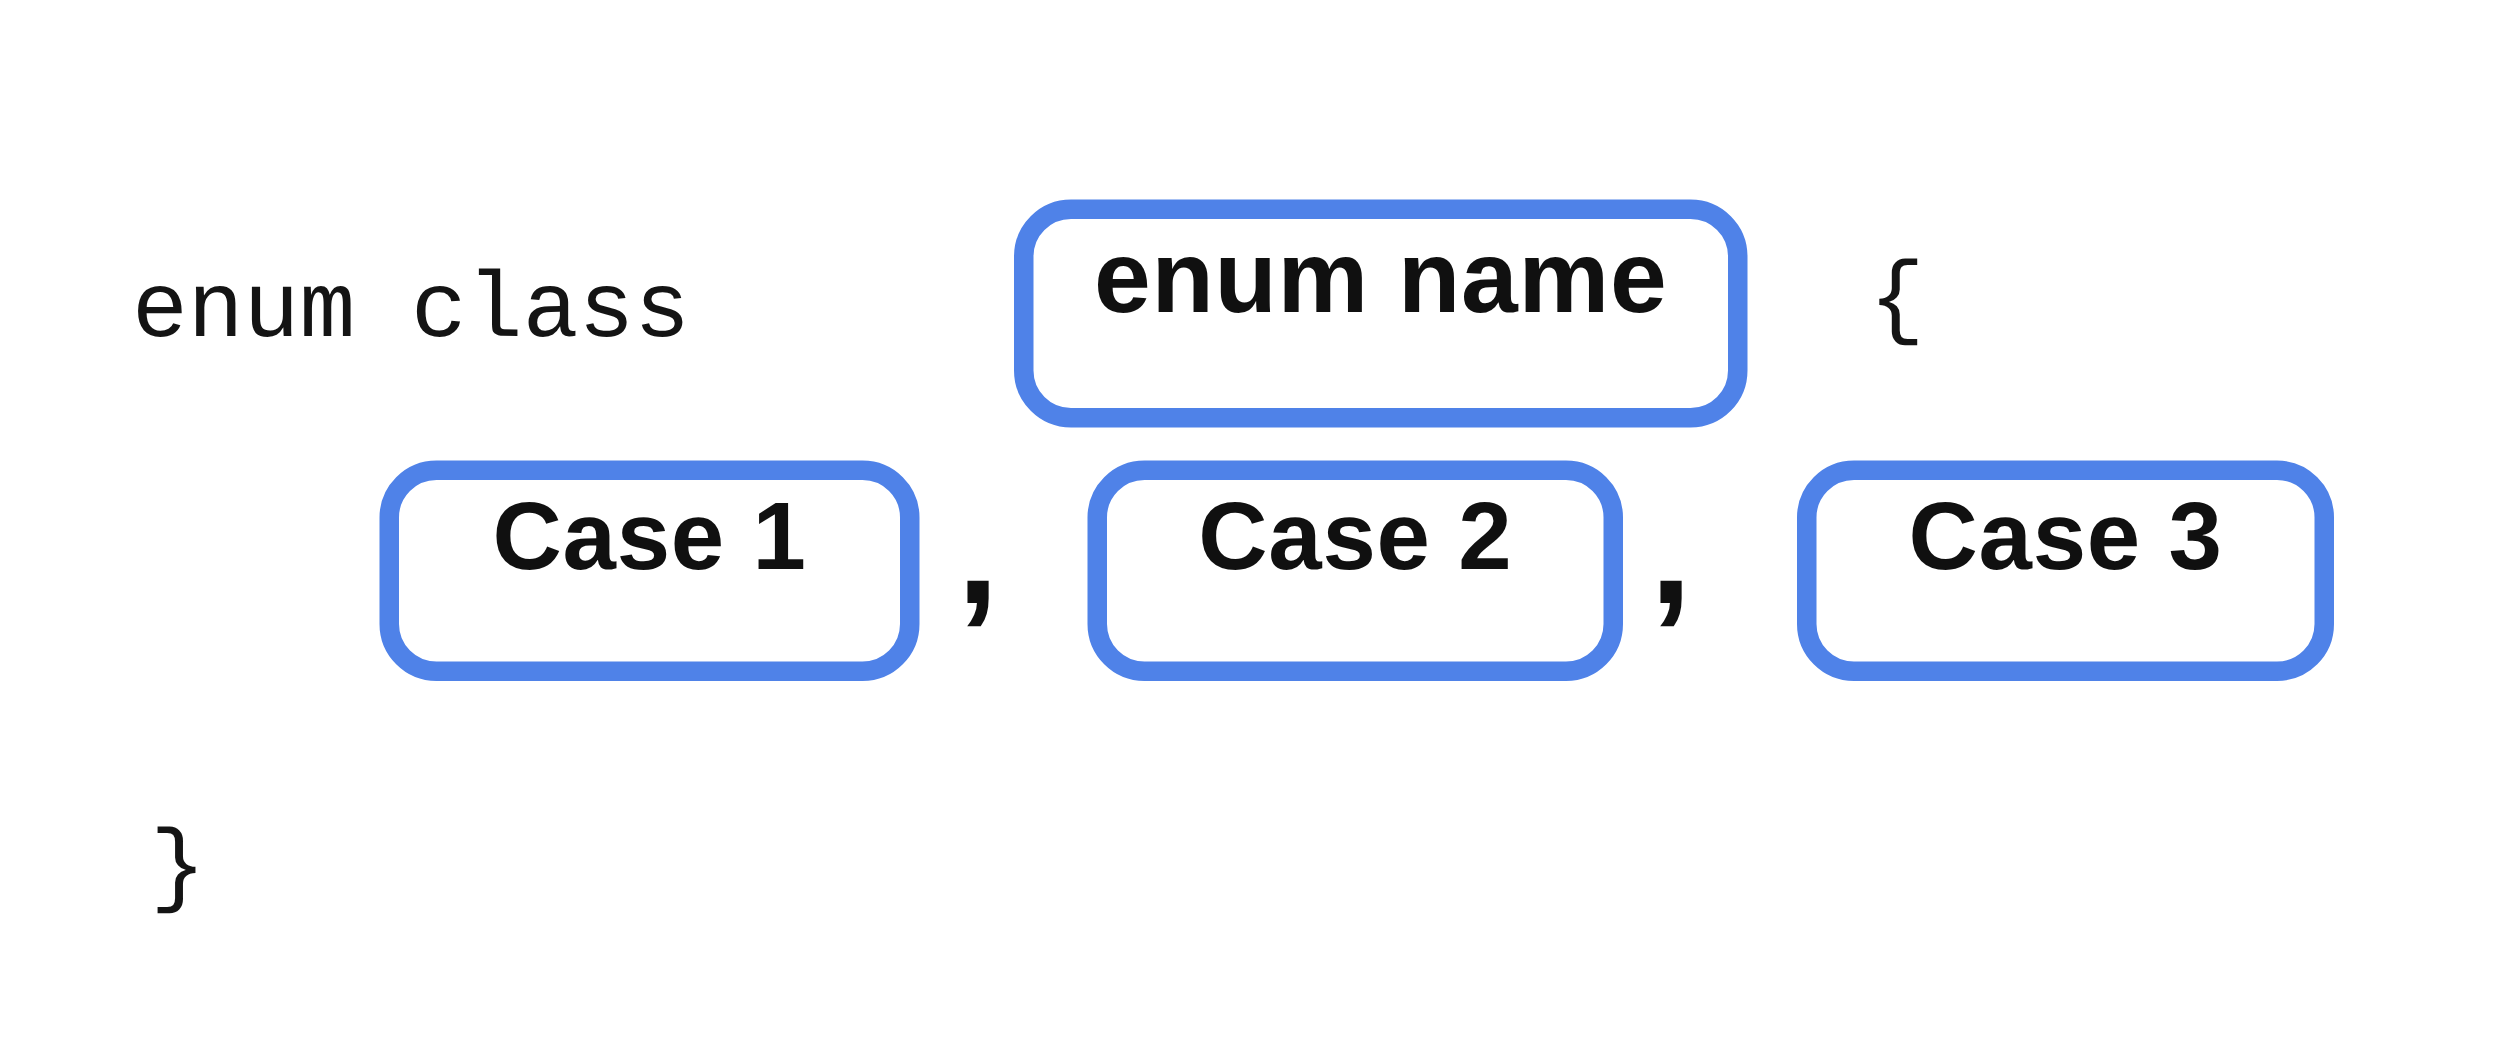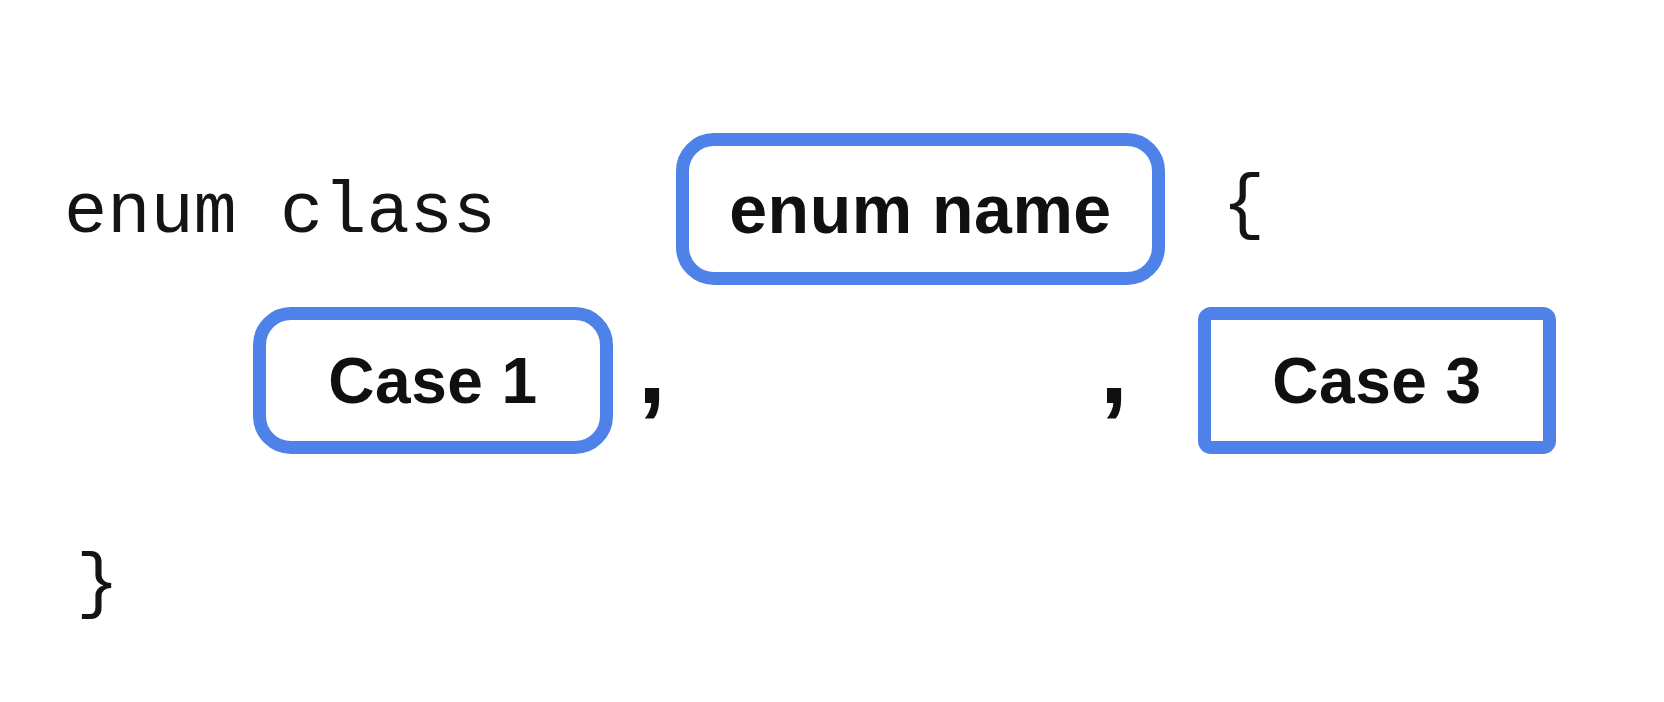--- a/index.html
+++ b/index.html
@@ -10,33 +10,34 @@
   .canvas {
     position: relative;
     width: 1664px;
     height: 702px;
     background: #ffffff;
     overflow: hidden;
   }
   .mono {
     position: absolute;
     font-family: "Liberation Mono", monospace;
-    font-size: 72px;
+    font-size: 62px;
     line-height: 1;
     color: #141414;
     white-space: pre;
+    margin-left: 24px;
   }
   .pill {
     position: absolute;
     box-sizing: border-box;
     border: 13px solid var(--accent, #4F82E8);
     border-radius: 38px;
     background: #ffffff;
     display: flex;
-    align-items: center;
+    align-items: flex-start;
     justify-content: center;
   }
   .pill-label {
     font-family: "Liberation Sans", sans-serif;
     font-weight: 700;
     color: #101010;
     letter-spacing: 0.5px;
   }
   .pill-enum-name {
     left: 676px;
@@ -45,21 +46,21 @@
     height: 152px;
   }
   .pill-enum-name .pill-label { font-size: 68px; }
   .pill-case {
     top: 307px;
     height: 147px;
   }
   .pill-case .pill-label { font-size: 64px; }
   .pill-case-1 { left: 253px; width: 360px; }
   .pill-case-2 { left: 725px; width: 357px; }
-  .pill-case-3 { left: 1198px; width: 358px; border-radius: 13px; }
+  .pill-case-3 { left: 1198px; width: 358px; }
   .kw-enum-class { left: 64px; top: 177px; }
   .open-brace { left: 1222px; top: 170px; }
   .close-brace { left: 76px; top: 549px; }
   .comma {
     position: absolute;
     font-family: "Liberation Sans", sans-serif;
     font-weight: 700;
     font-size: 100px;
     line-height: 1;
     color: #101010;
@@ -79,20 +80,23 @@
   </div>
 
   <span class="mono open-brace">{</span>
 
   <div class="pill pill-case pill-case-1">
     <span class="pill-label">Case 1</span>
   </div>
 
   <span class="comma comma-1">,</span>
 
+  <div class="pill pill-case pill-case-2">
+    <span class="pill-label">Case 2</span>
+  </div>
 
   <span class="comma comma-2">,</span>
 
   <div class="pill pill-case pill-case-3">
     <span class="pill-label">Case 3</span>
   </div>
 
   <span class="mono close-brace">}</span>
 
 </div>

